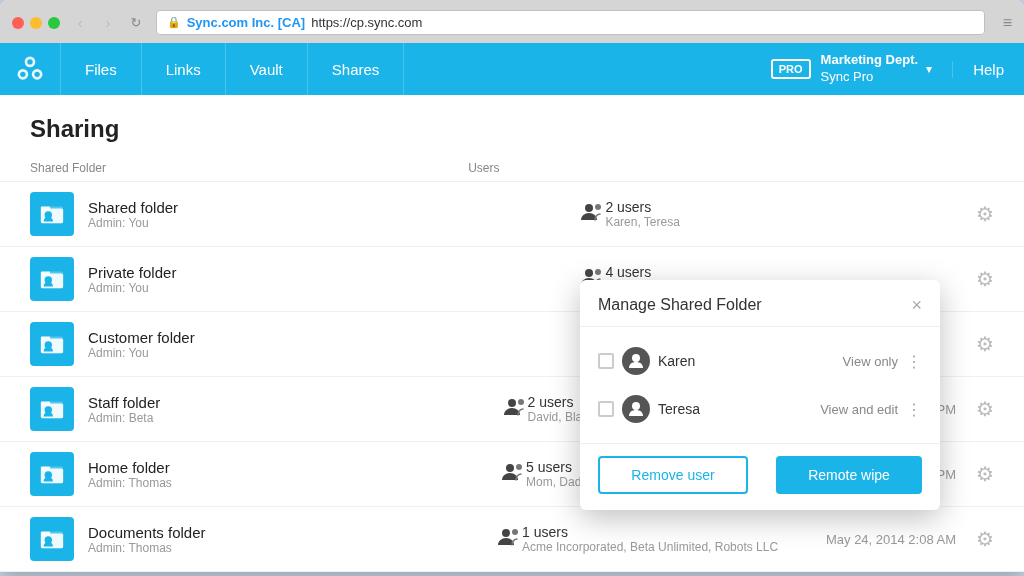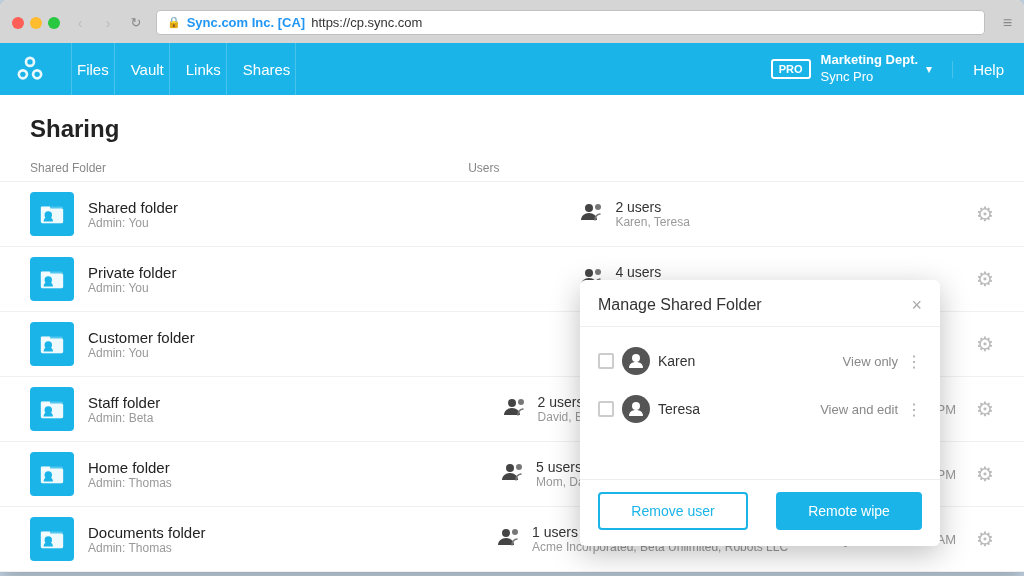--- a/index.html
+++ b/index.html
@@ -21,21 +21,21 @@
     .lock-icon { color: #4CAF50; font-size: 11px; }
     .ca-badge { color: #2196F3; font-weight: 600; }
     .address-url { color: #333; }
     .menu-btn { color: #888; font-size: 16px; margin-left: 8px; }
 
     
     .app-header { background: #1ab4e8; display: flex; align-items: center; height: 52px; padding: 0; }
     .logo { width: 60px; display: flex; align-items: center; justify-content: center; }
     .logo svg { width: 32px; height: 32px; }
     .nav-tabs { display: flex; height: 100%; }
-    .nav-tab { display: flex; align-items: center; padding: 0 5px; color: white; font-size: 15px; cursor: pointer; border-right: 1px solid rgba(255,255,255,0.2); height: 100%; text-decoration: none; margin-left: 11px; }
+    .nav-tab { display: flex; align-items: center; padding: 0 24px; color: white; font-size: 15px; cursor: pointer; border-right: 1px solid rgba(255,255,255,0.2); height: 100%; text-decoration: none; }
     .nav-tab:first-child { border-left: 1px solid rgba(255,255,255,0.2); }
     .header-right { margin-left: auto; display: flex; align-items: center; }
     .pro-badge { border: 2px solid white; color: white; font-size: 11px; font-weight: 700; padding: 2px 6px; border-radius: 3px; margin-right: 10px; }
     .user-info { color: white; font-size: 13px; line-height: 1.3; padding-right: 8px; }
     .user-info .company { font-weight: 600; }
     .dropdown-arrow { color: white; font-size: 12px; margin-right: 20px; cursor: pointer; }
     .help-btn { color: white; font-size: 15px; padding: 0 20px; border-left: 1px solid rgba(255,255,255,0.2); height: 100%; display: flex; align-items: center; cursor: pointer; }
 
     
     .content { background: white; min-height: 400px; }
@@ -45,21 +45,21 @@
     .col-users { flex: 2; font-size: 12px; color: #888; }
     .col-actions { flex: 1; }
 
     
     .folder-row { display: flex; align-items: center; padding: 10px 30px; border-bottom: 1px solid #f0f0f0; position: relative; }
     .folder-icon { width: 44px; height: 44px; background: #1ab4e8; border-radius: 4px; display: flex; align-items: center; justify-content: center; margin-right: 14px; flex-shrink: 0; }
     .folder-icon svg { width: 26px; height: 26px; }
     .folder-info { flex: 2.5; }
     .folder-name { font-size: 15px; font-weight: 500; color: #222; }
     .folder-admin { font-size: 12px; color: #999; }
-    .users-info { flex: 2; display: flex; align-items: center; gap: 10px; }
+    .users-info { flex: 2; display: flex; align-items: center; gap: 0; }
     .users-icon { color: #555; font-size: 20px; }
     .users-text { }
     .users-count { font-size: 14px; color: #333; }
     .users-names { font-size: 12px; color: #999; }
     .row-date { font-size: 13px; color: #999; margin-left: auto; margin-right: 20px; white-space: nowrap; }
     .gear-btn { color: #bbb; font-size: 20px; cursor: pointer; flex-shrink: 0; }
 
     
     .modal-overlay { position: absolute; top: 0; left: 0; right: 0; bottom: 0; pointer-events: none; }
     .modal { position: absolute; top: 185px; left: 580px; width: 360px; background: white; border-radius: 6px; box-shadow: 0 8px 30px rgba(0,0,0,0.25); pointer-events: all; }
@@ -67,21 +67,21 @@
     .modal-title { font-size: 16px; font-weight: 500; color: #333; }
     .modal-close { color: #aaa; font-size: 18px; cursor: pointer; line-height: 1; }
     .modal-body { padding: 10px 0; }
     .user-row { display: flex; align-items: center; padding: 10px 18px; gap: 8px; }
     .user-checkbox { width: 16px; height: 16px; border: 2px solid #ccc; border-radius: 2px; flex-shrink: 0; }
     .user-avatar { width: 28px; height: 28px; background: #555; border-radius: 50%; display: flex; align-items: center; justify-content: center; flex-shrink: 0; }
     .user-avatar svg { width: 18px; height: 18px; }
     .user-name { font-size: 14px; color: #333; flex: 1; }
     .user-permission { font-size: 13px; color: #888; }
     .user-menu-btn { color: #aaa; font-size: 16px; cursor: pointer; }
-    .modal-footer { display: flex; gap: 28px; padding: 12px 18px 16px; border-top: 1px solid #eee; margin-top: 36px; }
+    .modal-footer { display: flex; gap: 28px; padding: 12px 18px 16px; border-top: 1px solid #eee; }
     .btn-remove { flex: 1; padding: 9px 14px; border: 2px solid #1ab4e8; background: white; color: #1ab4e8; border-radius: 4px; font-size: 14px; cursor: pointer; font-weight: 500; }
     .btn-wipe { flex: 1; padding: 9px 14px; border: none; background: #1ab4e8; color: white; border-radius: 4px; font-size: 14px; cursor: pointer; font-weight: 500; }
 
     
     .content-wrapper { position: relative; }
   </style>
 </head>
 <body>
 
 <div class="browser-chrome">
@@ -111,22 +111,22 @@
         <circle cx="18" cy="10" r="6" fill="white" opacity="0.9"></circle>
         <circle cx="10" cy="24" r="6" fill="white" opacity="0.9"></circle>
         <circle cx="26" cy="24" r="6" fill="white" opacity="0.9"></circle>
         <circle cx="18" cy="10" r="3" fill="#1ab4e8"></circle>
         <circle cx="10" cy="24" r="3" fill="#1ab4e8"></circle>
         <circle cx="26" cy="24" r="3" fill="#1ab4e8"></circle>
       </svg>
     </div>
     <div class="nav-tabs">
       <div class="nav-tab">Files</div>
+      <div class="nav-tab">Links</div>
       <div class="nav-tab">Vault</div>
-      <div class="nav-tab">Links</div>
       <div class="nav-tab">Shares</div>
     </div>
     <div class="header-right">
       <div class="pro-badge">PRO</div>
       <div class="user-info">
         <div class="company">Marketing Dept.</div>
         <div>Sync Pro</div>
       </div>
       <div class="dropdown-arrow">▾</div>
       <div class="help-btn">Help</div>

